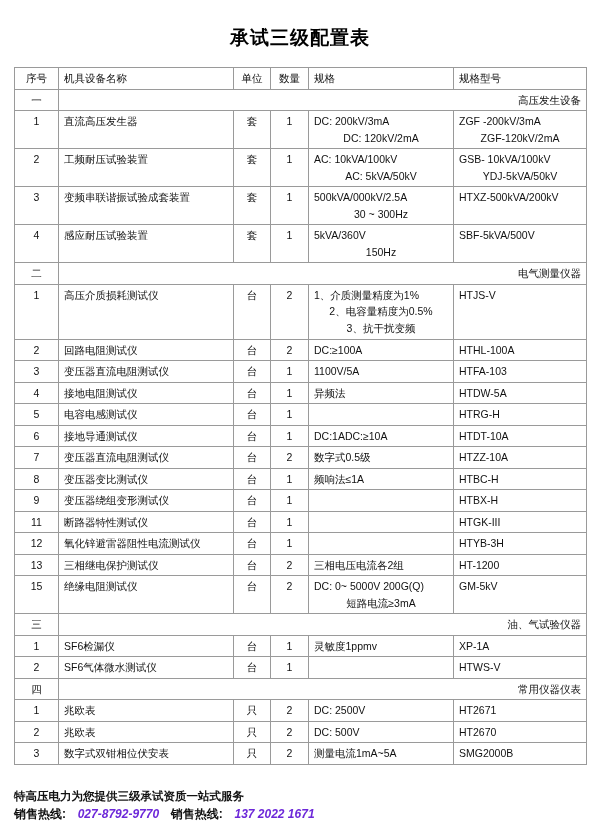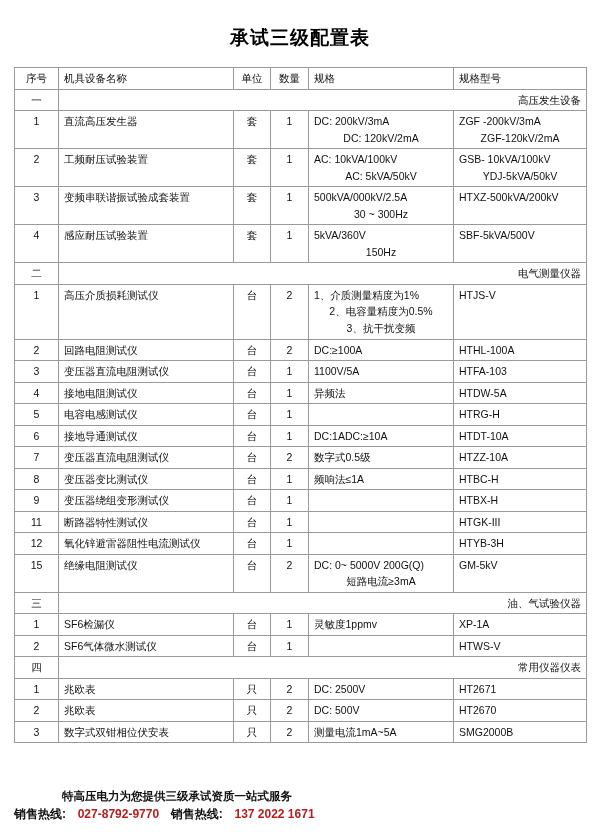--- a/index.html
+++ b/index.html
@@ -80,30 +80,29 @@
     left: 14px;
     bottom: 10px;
     width: 572px;
   }
   .footer-line1 {
     font-size: 11.5px;
     font-weight: bold;
     color: #111;
     line-height: 18px;
     white-space: nowrap;
-    margin-left: 48px;
   }
   .footer-line2 {
     font-size: 12px;
     font-weight: bold;
     line-height: 19px;
     white-space: nowrap;
     color: #111;
   }
-  .phone { color: #b91c1c; }
+  .phone { color: #6d28d9; font-style: italic; }
   .sep-gap { display: inline-block; width: 5px; }
 </style>
 </head>
 <body>
 
 <div class="page">
 
   <div class="doc-title">承试三级配置表</div>
 
   <div class="table-wrap">
@@ -316,20 +315,32 @@
             <td>氧化锌避雷器阻性电流测试仪</td>
             <td class="unit">台</td>
             <td class="qty">1</td>
             <td>
               <span class="ln"></span>
             </td>
             <td>
               <span class="ln">HTYB-3H</span>
             </td>
           </tr>
+          <tr class="r1">
+            <td class="no">13</td>
+            <td>三相继电保护测试仪</td>
+            <td class="unit">台</td>
+            <td class="qty">2</td>
+            <td>
+              <span class="ln">三相电压电流各2组</span>
+            </td>
+            <td>
+              <span class="ln">HT-1200</span>
+            </td>
+          </tr>
           <tr class="r2">
             <td class="no">15</td>
             <td>绝缘电阻测试仪</td>
             <td class="unit">台</td>
             <td class="qty">2</td>
             <td>
               <span class="ln">DC: 0~ 5000V 200G(Q)</span>
               <span class="ln">短路电流≥3mA</span>
             </td>
             <td>

